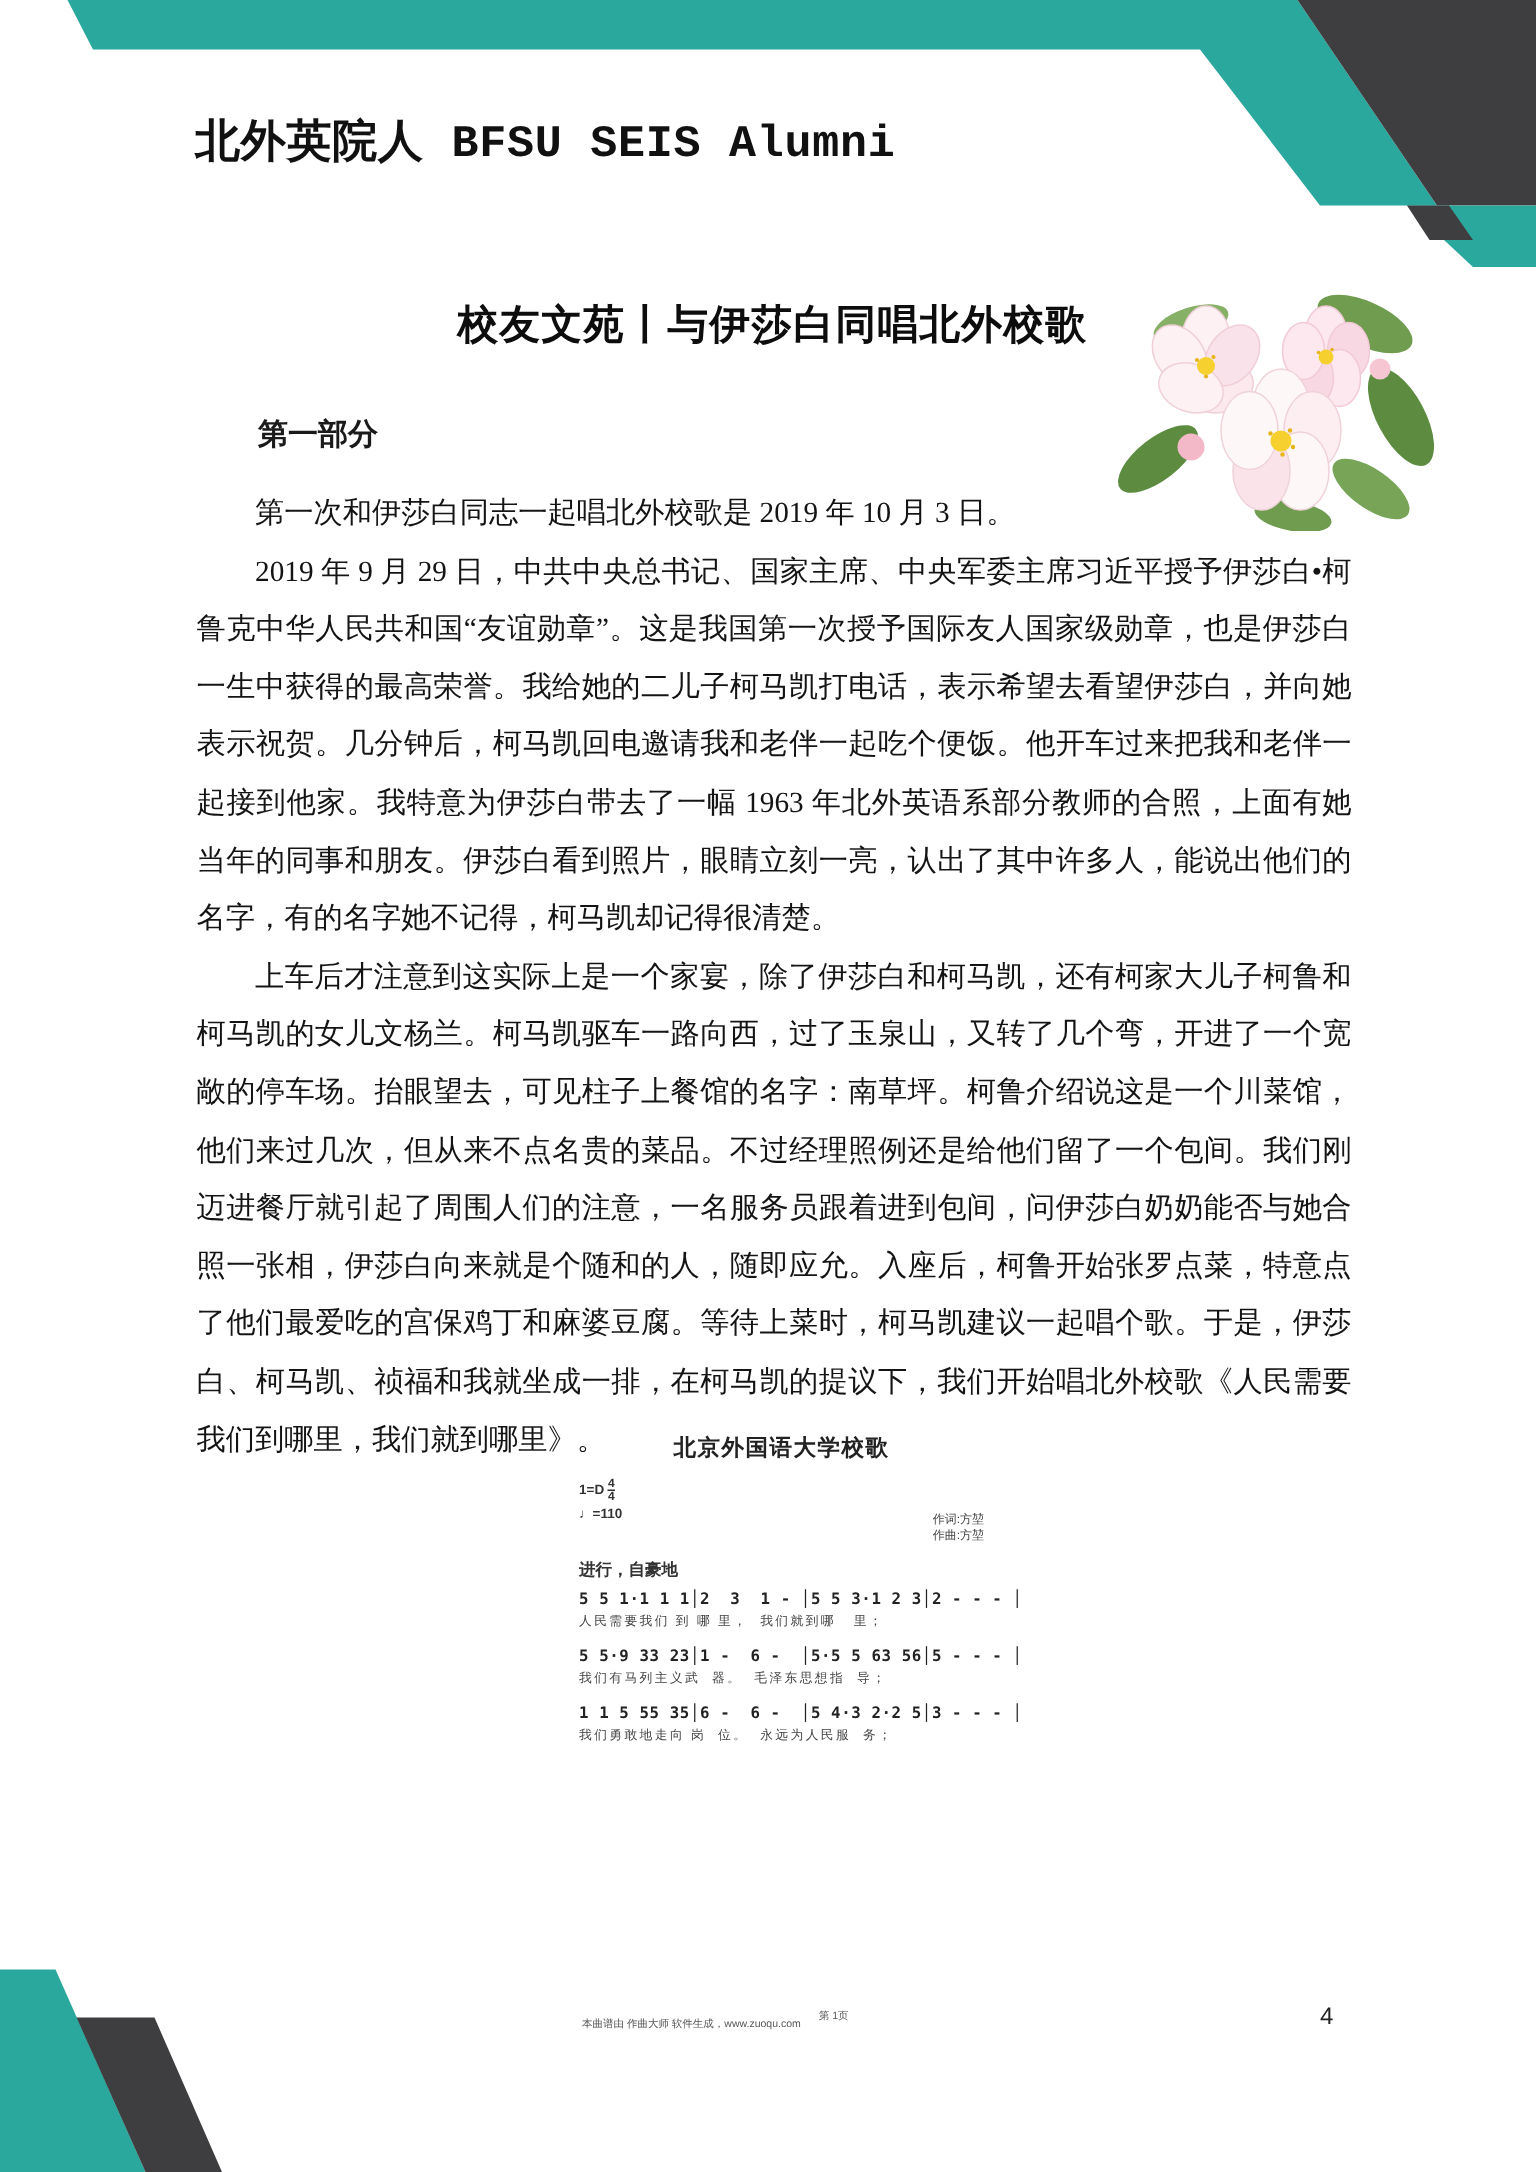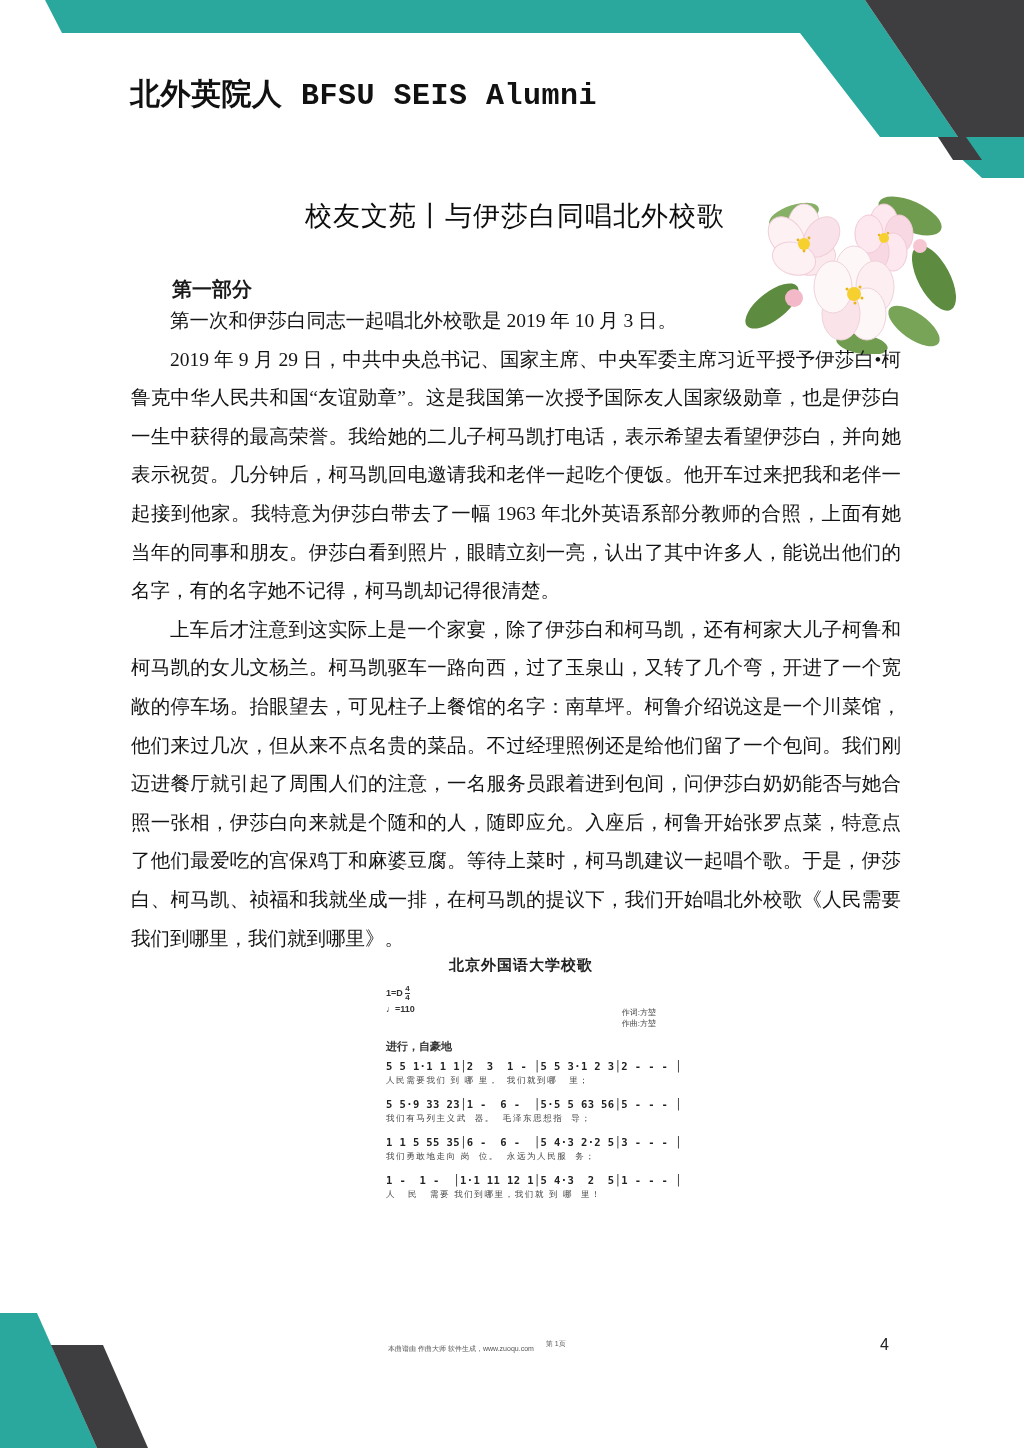--- a/index.html
+++ b/index.html
@@ -10,30 +10,30 @@
   .decor{position:absolute;pointer-events:none;}
   #decor-top{top:0;left:0;}
   #decor-bottom{left:0;top:1300px;}
   .masthead{
     position:absolute;top:74px;left:130px;
     font-family:Liberation Mono, monospace;font-weight:bold;font-size:30px;
     letter-spacing:0.5px;white-space:nowrap;color:#111;
   }
   .article-title{
     position:absolute;top:198px;left:130px;width:770px;text-align:center;
-    font-family:"Liberation Sans",sans-serif;font-weight:normal;font-size:27px;
+    font-family:"Liberation Sans",sans-serif;font-weight:bold;font-size:27px;
     letter-spacing:1px;color:#0d0d0d;
   }
   .flower{position:absolute;top:186px;left:742px;}
   .section-heading{
     position:absolute;top:276px;left:172px;
     font-family:"Liberation Sans",sans-serif;font-weight:bold;font-size:20px;
   }
   .body-text{
-    position:absolute;top:302px;left:131px;width:770px;
+    position:absolute;top:324px;left:131px;width:770px;
     font-size:19.5px;line-height:38.6px;text-align:justify;
     font-family:"Liberation Serif",serif;color:#141414;
   }
   .body-text p{margin:0;text-indent:2em;}
   .score{
     position:absolute;top:956px;left:386px;width:270px;
     font-family:"Liberation Sans",sans-serif;color:#333;
   }
   .score-title{
     text-align:center;font-weight:bold;font-size:15px;color:#222;
@@ -169,24 +169,20 @@
     <div class="lyrics">人民需要我们 到 哪 里，  我们就到哪   里；</div>
   </div>
   <div class="system">
     <div class="notes">5 5·9 33 23│1 -  6 -  │5·5 5 63 56│5 - - - │</div>
     <div class="lyrics">我们有马列主义武  器。  毛泽东思想指  导；</div>
   </div>
   <div class="system">
     <div class="notes">1 1 5 55 35│6 -  6 -  │5 4·3 2·2 5│3 - - - │</div>
     <div class="lyrics">我们勇敢地走向 岗  位。  永远为人民服  务；</div>
   </div>
-  <div class="system">
-    <div class="notes">1 -  1 -  │1·1 11 12 1│5 4·3  2  5│1 - - - │</div>
-    <div class="lyrics">人   民   需要 我们到哪里，我们就 到 哪  里！</div>
-  </div>
 </div>
 
 <div class="score-footer">
   <span>本曲谱由 作曲大师 软件生成，www.zuoqu.com</span>
   <span class="pg">第 1页</span>
 </div>
 
 <div class="page-number">4</div>
 
 </body></html>

